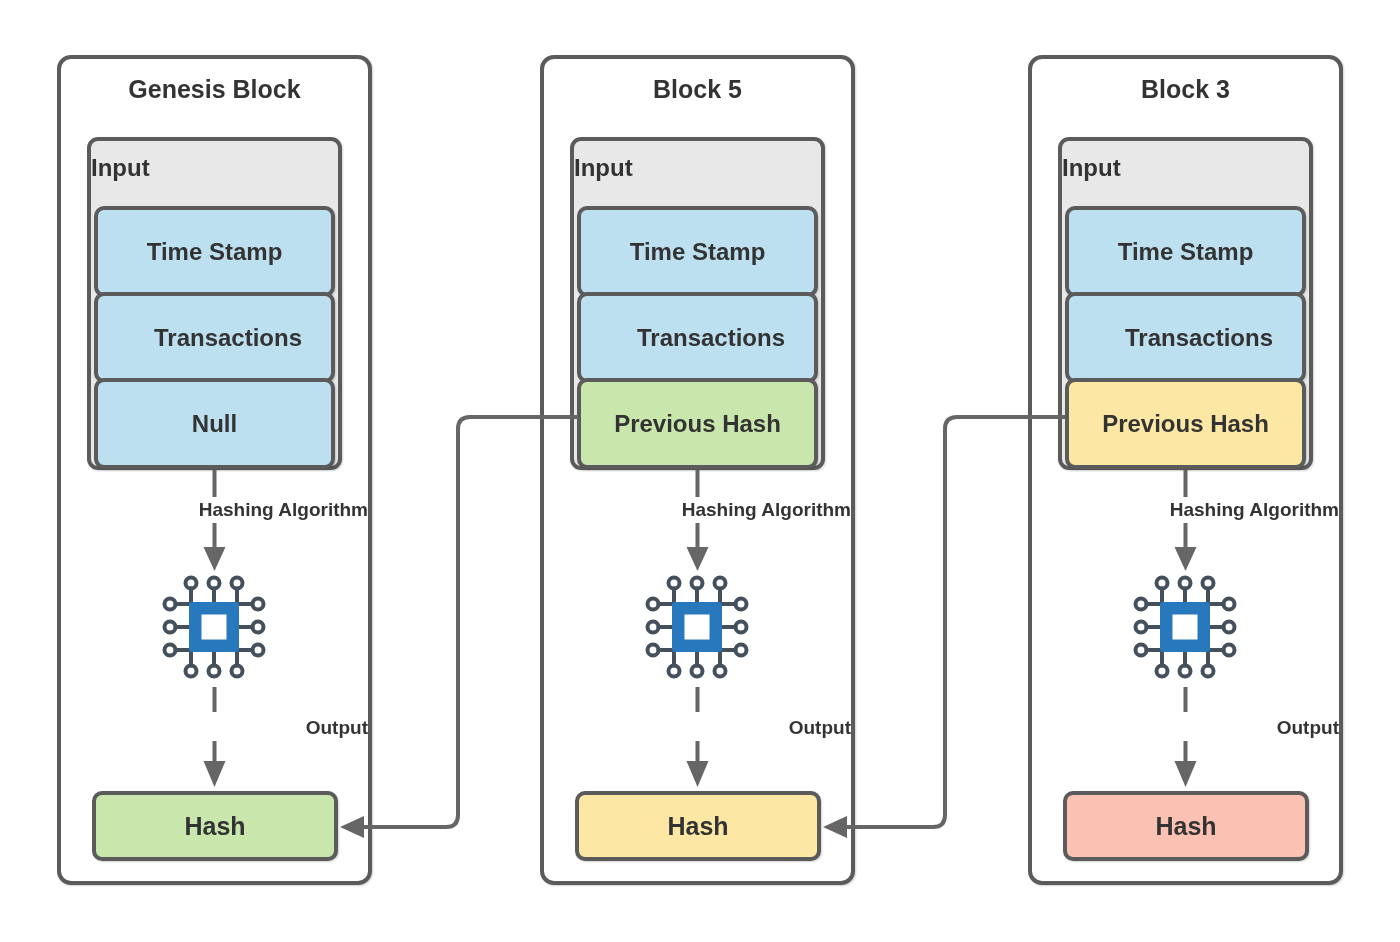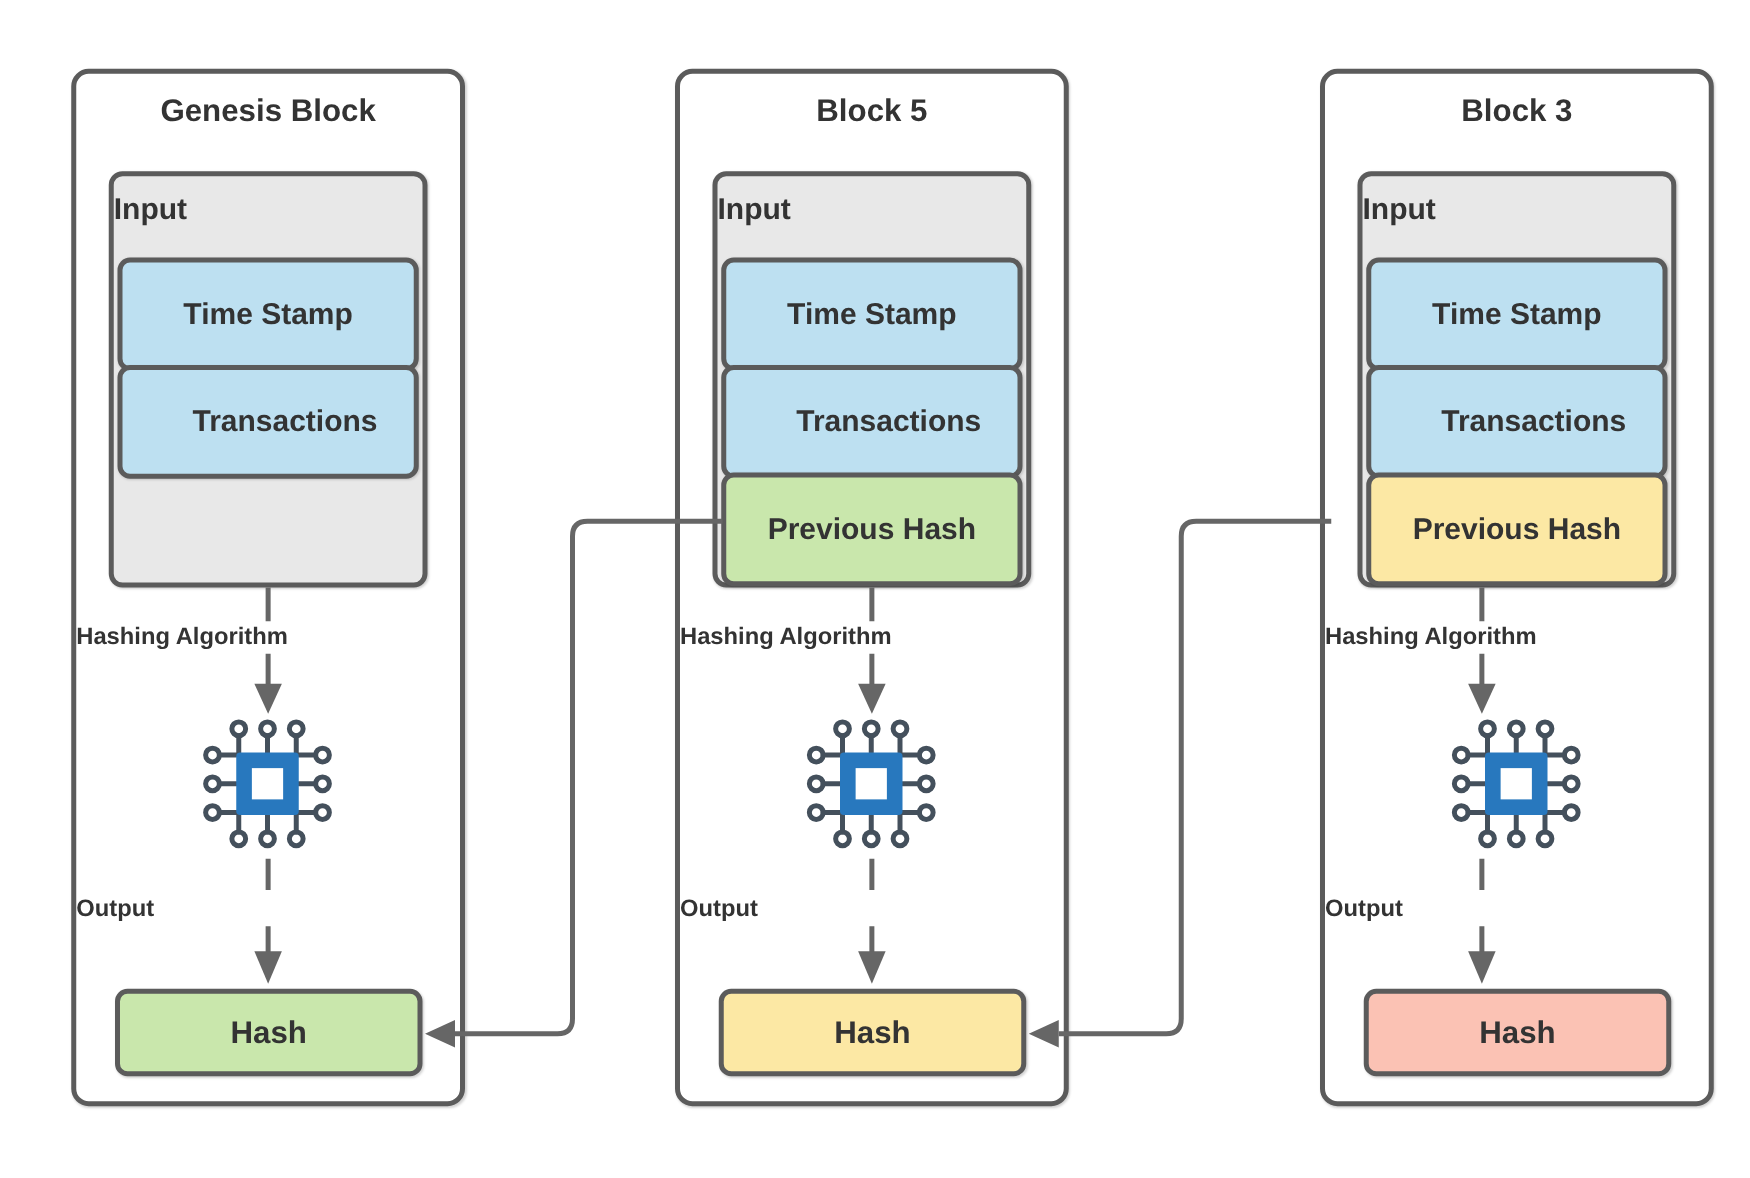--- a/index.html
+++ b/index.html
@@ -15,39 +15,39 @@
     --text:#333333;
     --bg:#FFFFFF;
   }
   html,body{margin:0;padding:0;}
   body{background:var(--bg);font-family:"Liberation Sans",sans-serif;}
   .stage{position:relative;width:1400px;height:942px;background:var(--bg);overflow:hidden;}
 
   .block{position:absolute;top:55px;width:315px;height:830px;background:#fff;
     border:4px solid var(--border);border-radius:14px;box-sizing:border-box;
     box-shadow:1px 1px 2px rgba(0,0,0,0.18);}
-  .block.b0{left:57px;} .block.b1{left:540px;} .block.b2{left:1056px;}
+  .block.b0{left:57px;} .block.b1{left:540px;} .block.b2{left:1028px;}
 
   .block-title{position:absolute;top:16px;left:0;width:100%;text-align:center;
     font-size:25px;font-weight:bold;color:var(--text);}
 
   .input-box{position:absolute;left:26px;top:78px;width:255px;height:333px;
     background:var(--input_bg);border:4px solid var(--border);border-radius:11px;
     box-sizing:border-box;box-shadow:1px 1px 2px rgba(0,0,0,0.18);}
   .input-title{position:absolute;top:13px;left:0;width:100%;
     font-size:24px;font-weight:bold;color:var(--text);}
 
   .field{position:absolute;left:3px;width:241px;height:91px;
     border:4px solid var(--border);border-radius:10px;box-sizing:border-box;
     display:flex;align-items:center;justify-content:center;
     font-size:24px;font-weight:bold;color:var(--text);
     box-shadow:1px 1px 2px rgba(0,0,0,0.15);}
   .field.f0{top:65px;} .field.f1{top:151px;padding-left:27px;} .field.f2{top:237px;}
 
-  .step-label{position:absolute;left:0;width:100%;text-align:left;
+  .step-label{position:absolute;left:0;width:100%;text-align:right;
     font-size:19px;font-weight:bold;color:var(--text);}
   .hashing-label{top:440px;}
   .output-label{top:658px;}
 
   .cpu-svg{position:absolute;left:98px;top:513px;}
   .cpu-svg .pin-line{stroke:var(--pin);stroke-width:4;stroke-linecap:round;fill:none;}
   .cpu-svg .pin-dot{stroke:var(--pin);stroke-width:4;fill:none;}
   .cpu-svg .cpu-square{fill:var(--cpu_blue);}
   .cpu-svg .cpu-core{fill:#ffffff;}
 
@@ -65,20 +65,21 @@
 <body>
 
 <div class="stage">
 
   <div class="block b0">
     <div class="block-title">Genesis Block</div>
     <div class="input-box">
       <div class="input-title">Input</div>
       <div class="field f0" style="background: rgb(189, 224, 241);">Time Stamp</div>
       <div class="field f1" style="background: rgb(189, 224, 241);">Transactions</div>
+      <div class="field f2" style="background: rgb(189, 224, 241);">Null</div>
     </div>
     <div class="step-label hashing-label">Hashing Algorithm</div>
     <svg class="cpu-svg" width="110" height="110" viewBox="0 0 110 110">
       <path class="pin-line" d="M32 16.5V30 M55 16.5V30 M78 16.5V30 M32 80V93.5 M55 80V93.5 M78 80V93.5 M16.5 32H30 M16.5 55H30 M16.5 78H30 M80 32H93.5 M80 55H93.5 M80 78H93.5"></path>
       <circle class="pin-dot" cx="32" cy="11" r="5.5"></circle>
         <circle class="pin-dot" cx="55" cy="11" r="5.5"></circle>
         <circle class="pin-dot" cx="78" cy="11" r="5.5"></circle>
       <circle class="pin-dot" cx="32" cy="99" r="5.5"></circle>
         <circle class="pin-dot" cx="55" cy="99" r="5.5"></circle>
         <circle class="pin-dot" cx="78" cy="99" r="5.5"></circle>

